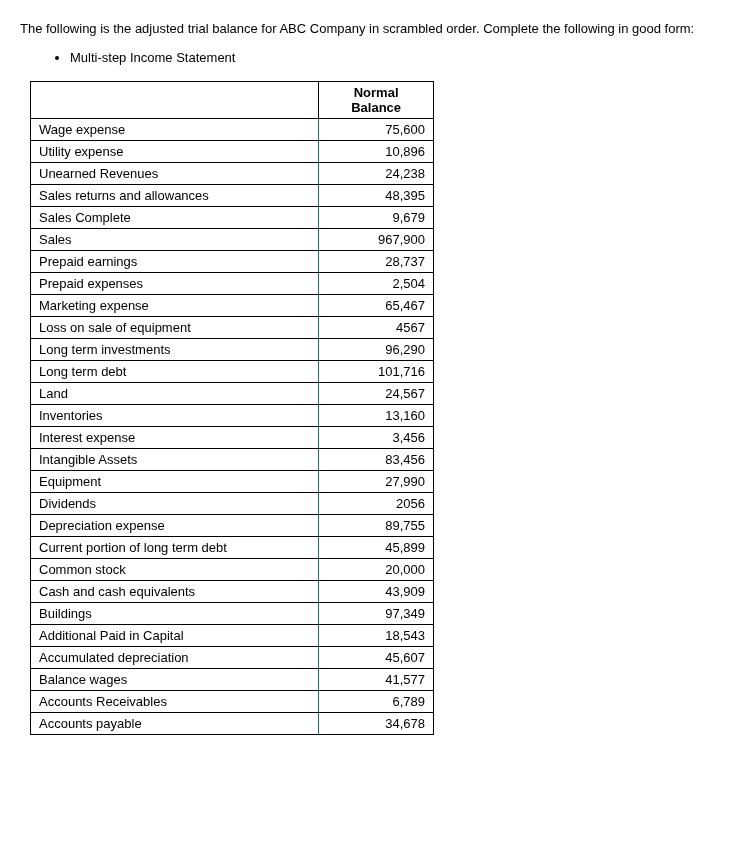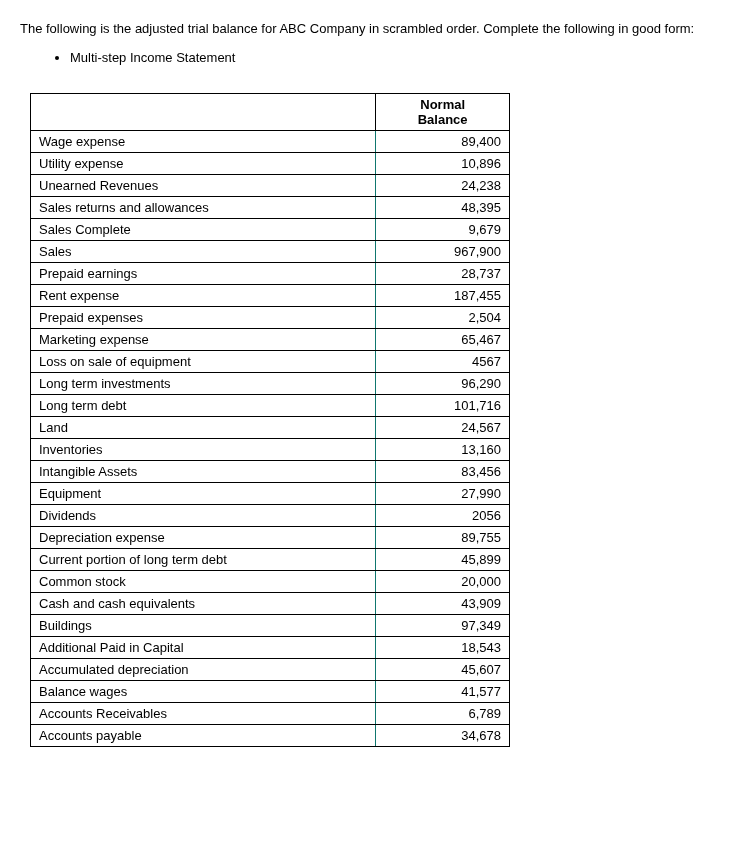--- a/index.html
+++ b/index.html
@@ -24,21 +24,21 @@
       font-size: 13px;
       margin-left: 20px;
       margin-bottom: 16px;
       list-style-type: disc;
     }
     .table-wrapper {
       margin-top: 10px;
     }
     table {
       border-collapse: collapse;
-      width: 480px;
+      width: 404px;
       margin-left: 10px;
     }
     th, td {
       border: 1px solid #000;
       padding: 3px 8px;
       font-size: 13px;
     }
     th {
       text-align: center;
       font-weight: bold;
@@ -60,39 +60,39 @@
     .header-row th:last-child {
       border: 1px solid #000;
       width: 120px;
     }
   </style>
 </head>
 <body>
 
 <p class="intro-text">The following is the adjusted trial balance for ABC Company in scrambled order. Complete the following in good form:</p>
 
-<ul style="margin-left: 30px; margin-bottom: 28px;">
+<ul style="margin-left: 30px; margin-bottom: 16px;">
   <li class="bullet-item">Multi-step Income Statement</li>
 </ul>
 
 <div class="table-wrapper">
   <table>
     <thead>
       <tr class="header-row">
         <th></th>
         <th>
           <span>Normal</span><br>
           <span>Balance</span>
         </th>
       </tr>
     </thead>
     <tbody id="table-body">
     <tr>
           <td class="account-name">Wage expense</td>
-          <td class="amount">89,400</td>
+          <td class="amount">75,600</td>
         </tr>
         <tr>
           <td class="account-name">Utility expense</td>
           <td class="amount">10,896</td>
         </tr>
         <tr>
           <td class="account-name">Unearned Revenues</td>
           <td class="amount">24,238</td>
         </tr>
         <tr>
@@ -105,24 +105,20 @@
         </tr>
         <tr>
           <td class="account-name">Sales</td>
           <td class="amount">967,900</td>
         </tr>
         <tr>
           <td class="account-name">Prepaid earnings</td>
           <td class="amount">28,737</td>
         </tr>
         <tr>
-          <td class="account-name">Rent expense</td>
-          <td class="amount">187,455</td>
-        </tr>
-        <tr>
           <td class="account-name">Prepaid expenses</td>
           <td class="amount">2,504</td>
         </tr>
         <tr>
           <td class="account-name">Marketing expense</td>
           <td class="amount">65,467</td>
         </tr>
         <tr>
           <td class="account-name">Loss on sale of equipment</td>
           <td class="amount">4567</td>
@@ -135,20 +131,24 @@
           <td class="account-name">Long term debt</td>
           <td class="amount">101,716</td>
         </tr>
         <tr>
           <td class="account-name">Land</td>
           <td class="amount">24,567</td>
         </tr>
         <tr>
           <td class="account-name">Inventories</td>
           <td class="amount">13,160</td>
+        </tr>
+        <tr>
+          <td class="account-name">Interest expense</td>
+          <td class="amount">3,456</td>
         </tr>
         <tr>
           <td class="account-name">Intangible Assets</td>
           <td class="amount">83,456</td>
         </tr>
         <tr>
           <td class="account-name">Equipment</td>
           <td class="amount">27,990</td>
         </tr>
         <tr>

